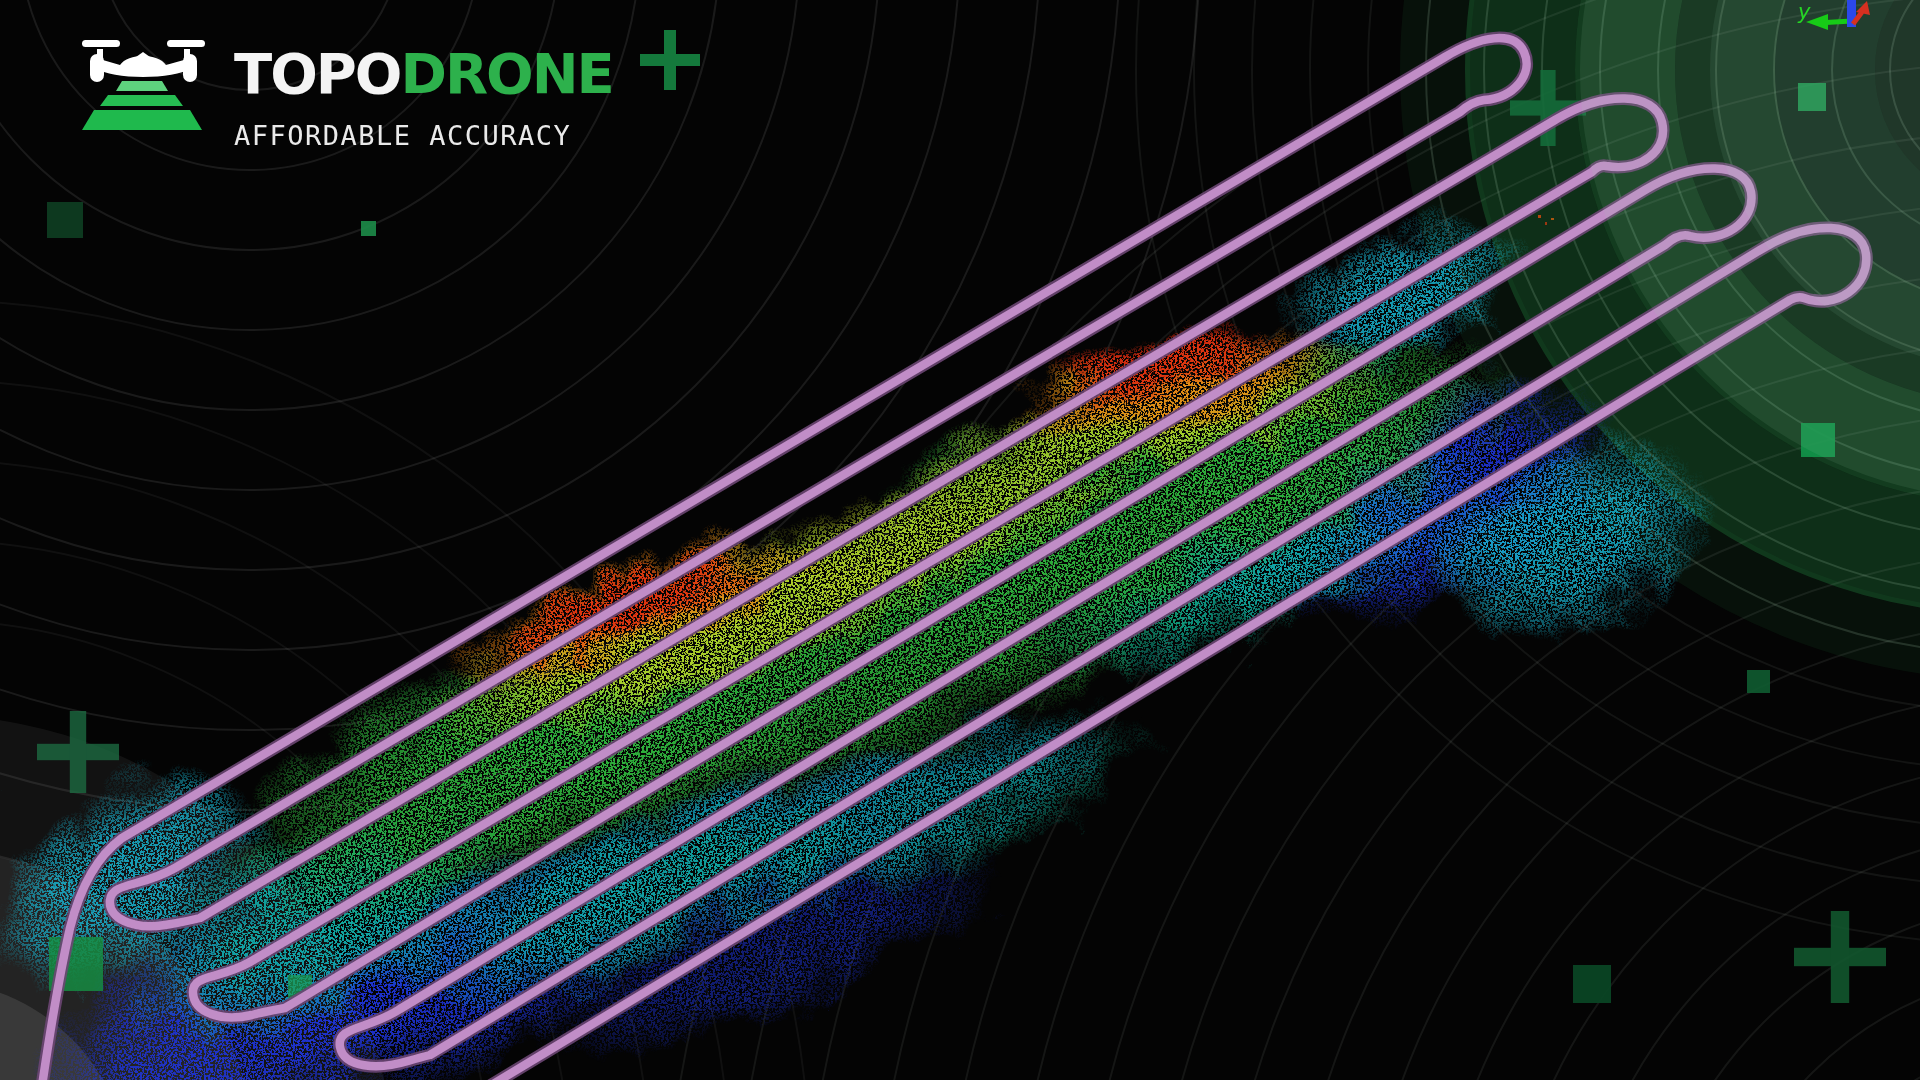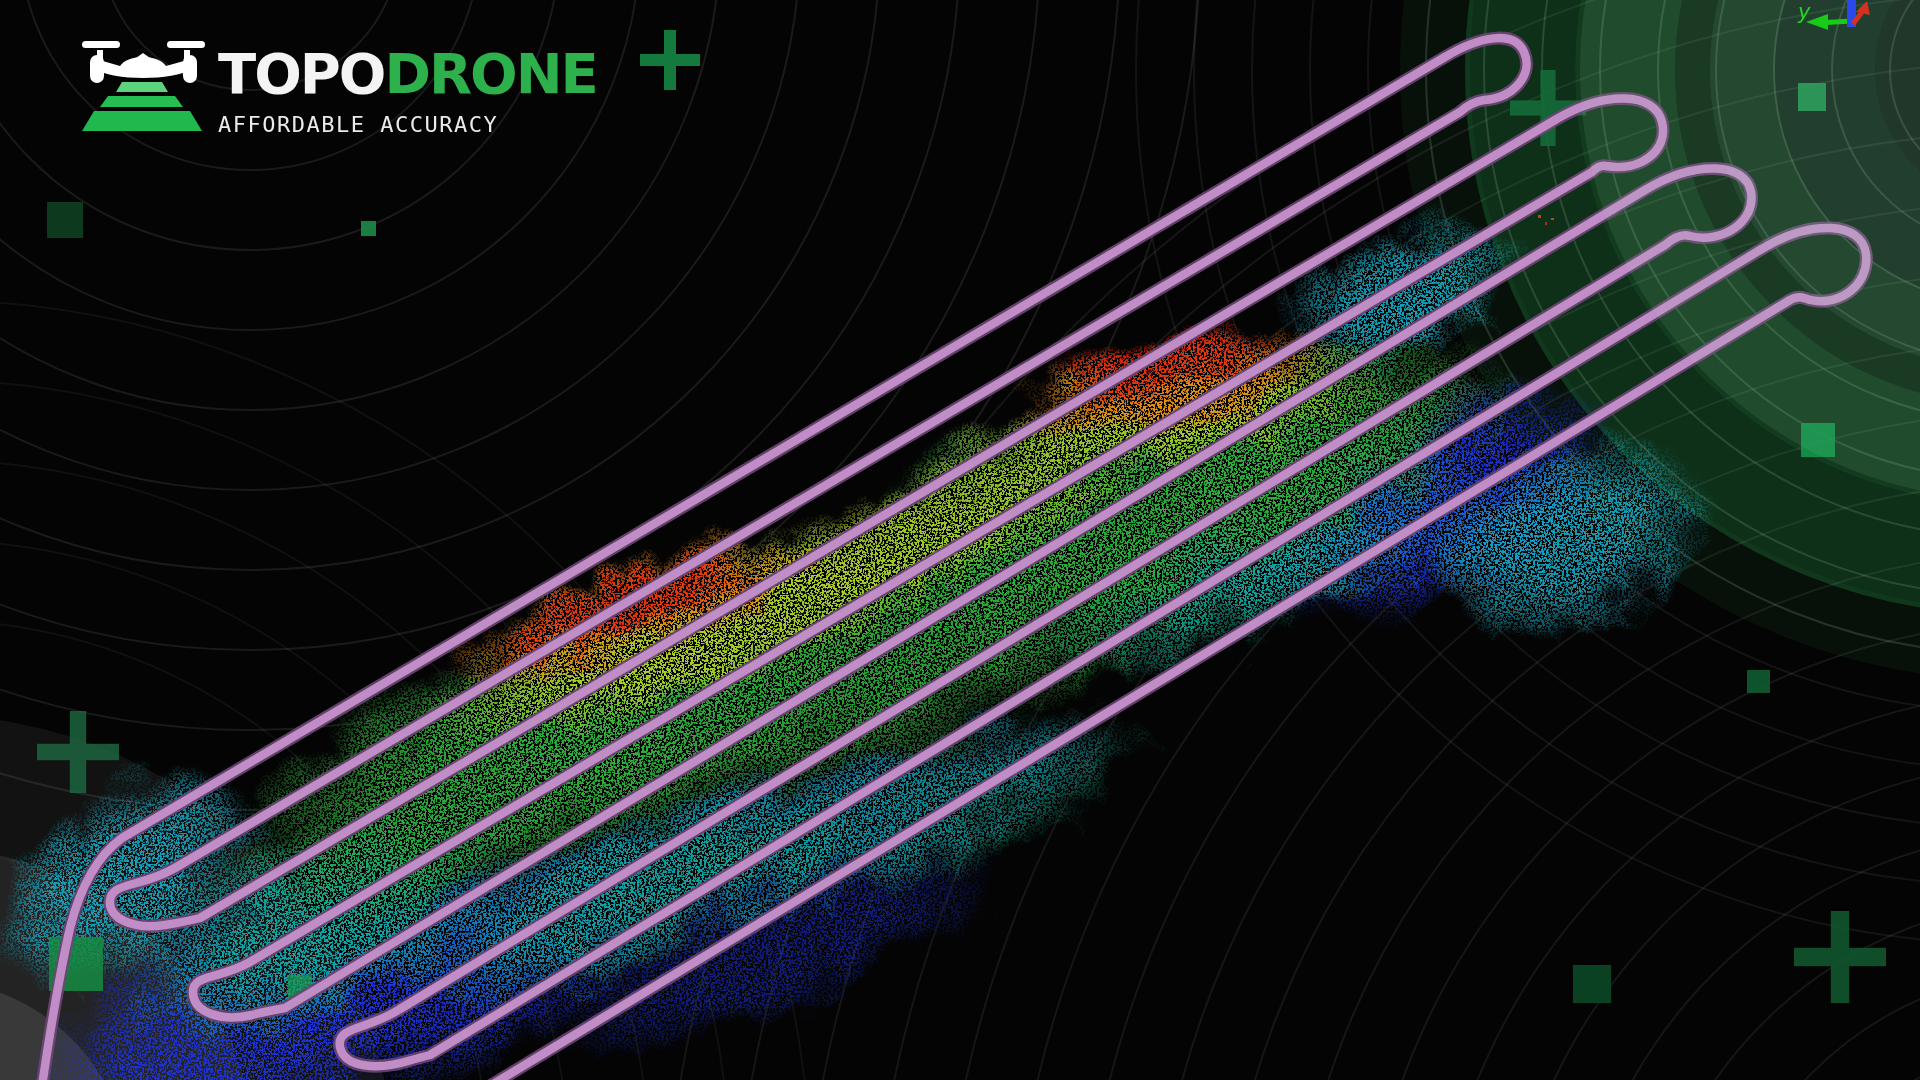--- a/index.html
+++ b/index.html
@@ -1,26 +1,26 @@
 <!DOCTYPE html>
 <html><head>
 <meta charset="utf-8">
 <style>
   html,body{margin:0;padding:0;background:#000;}
   body{width:1920px;height:1080px;position:relative;overflow:hidden;
        font-family:"Liberation Sans",sans-serif;}
   .stage{position:absolute;inset:0;width:1920px;height:1080px;background:#040404;}
   svg.scene{position:absolute;left:0;top:0;}
-  .logo{position:absolute;left:78px;top:22px;display:flex;align-items:flex-end;}
+  .logo{position:absolute;left:78px;top:22px;display:flex;gap:16px;align-items:flex-start;}
   .brand-block{margin-top:24px;}
   .brand-name{font-family:"DejaVu Sans",sans-serif;font-weight:bold;font-size:56px;
               line-height:1;letter-spacing:-2px;color:#f4f4f4;white-space:nowrap;}
   .brand-name .grn{color:#2db14c;}
-  .tagline{font-family:"DejaVu Sans Mono",monospace;font-size:22px;letter-spacing:1.5px;
-           color:#eaeaea;margin-top:10px;white-space:nowrap;}
+  .tagline{font-family:"DejaVu Sans Mono",monospace;font-size:27px;letter-spacing:1.5px;
+           color:#eaeaea;margin-top:18px;white-space:nowrap;}
 </style>
 </head>
 <body>
 
 <div class="stage">
 
 <svg class="scene" id="scene" width="1920" height="1080" viewBox="0 0 1920 1080">
   <defs>
     <radialGradient id="gBlue">
           <stop offset="0%" stop-color="#1f35dd" stop-opacity="0.96"></stop>

